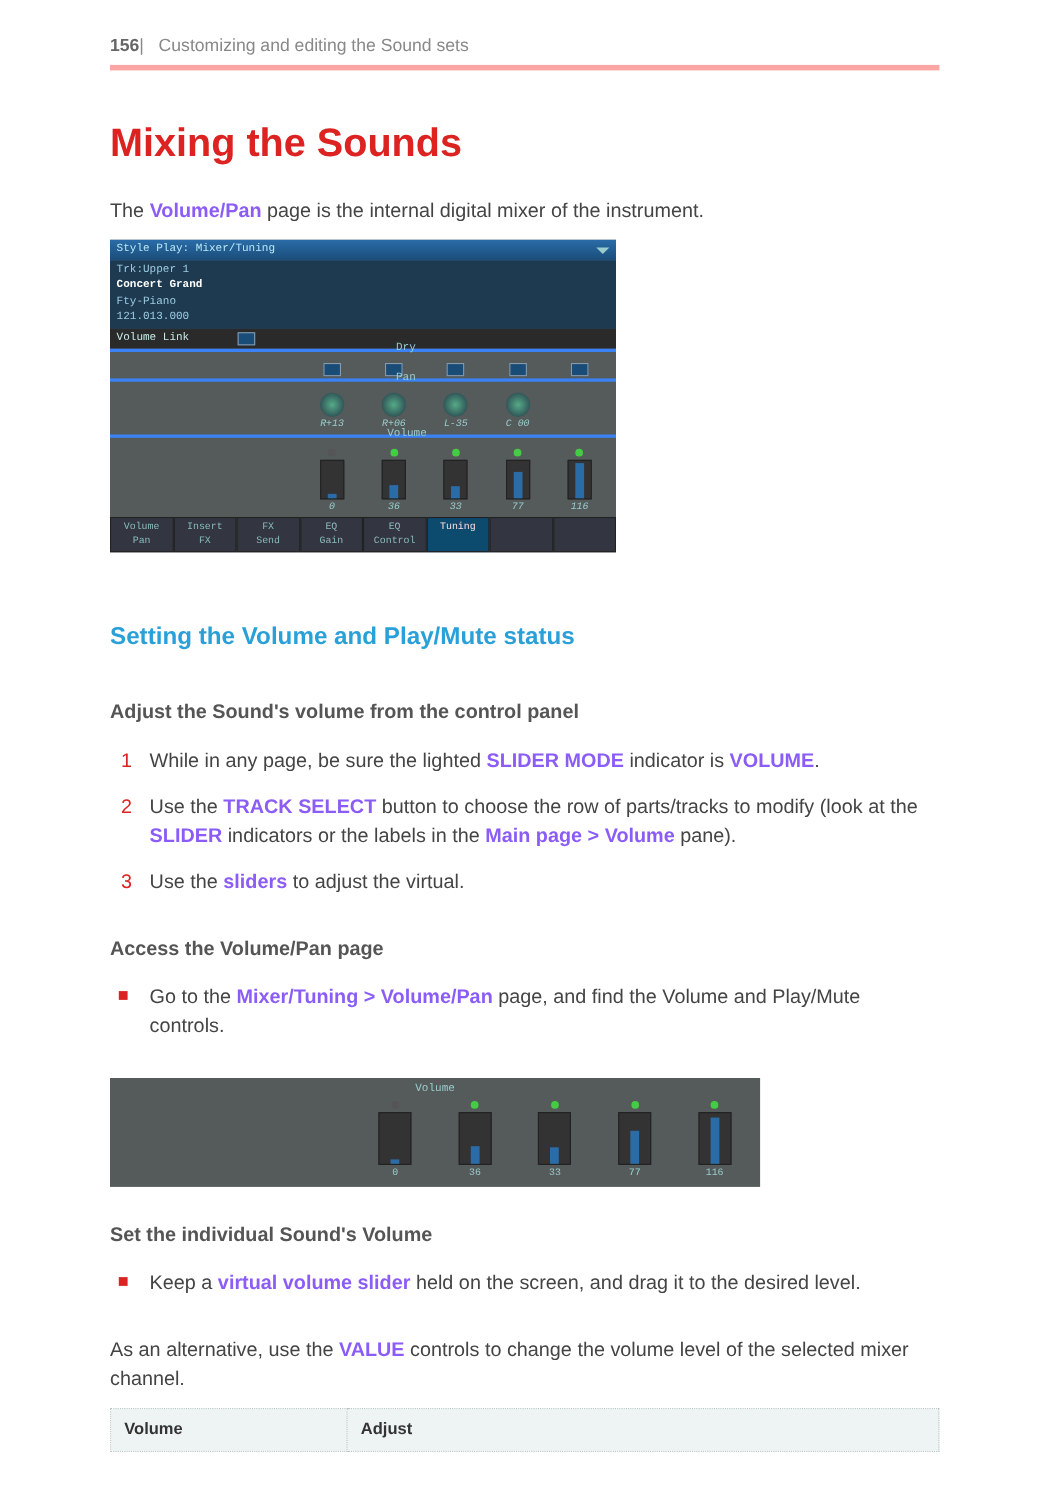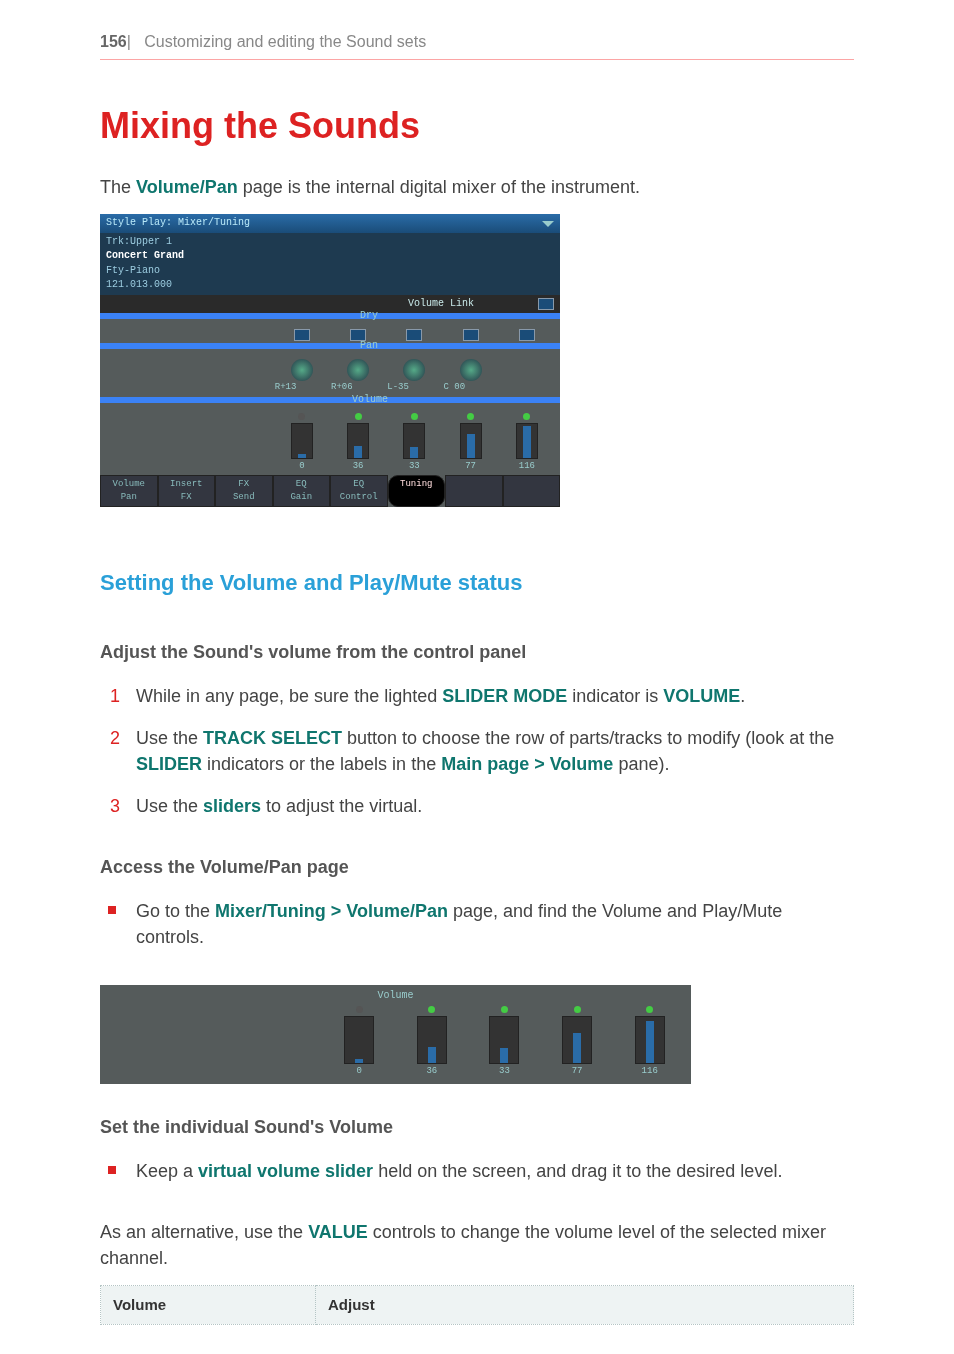--- a/index.html
+++ b/index.html
@@ -9,32 +9,32 @@
     background: #fff;
     color: #333;
     padding: 30px 100px 60px 100px;
     box-sizing: border-box;
     line-height: 1.45;
   }
   .header-line {
     color: #888;
     font-size: 16px;
     padding-bottom: 6px;
-    border-bottom: 1px solid #fca5a5;
+    border-bottom: 5px solid #fca5a5;
     margin-bottom: 40px;
   }
   .header-line .pnum { color: #666; font-weight: bold; }
   h1.main-title {
     color: #d22;
     font-size: 36px;
     font-weight: bold;
     margin: 0 0 22px 0;
   }
   .body-para { font-size: 18px; color: #444; margin: 0 0 14px 0; }
-  .bold-gray { color: #0f766e; font-weight: bold; }
+  .bold-gray { color: #8b5cf6; font-weight: bold; }
   h2.sub-title {
     color: #2aa0d8;
     font-size: 22px;
     font-weight: bold;
     margin: 60px 0 40px 0;
   }
   .instr-head {
     color: #555;
     font-weight: bold;
     font-size: 18px;
@@ -97,34 +97,35 @@
     background: #1e3a50;
     color: #9ccce0;
     padding: 2px 6px;
     display: flex;
     justify-content: space-between;
     font-size: 10px;
     flex-direction: column;
   }
   .screen1 .info-bar .mid { color:#fff; font-weight:bold;font-family:Liberation Mono, monospace; }
   .link-row {
-    display:flex; justify-content:flex-end; align-items:center;
-    background:#2a2a2a; padding:2px 6px; gap:64px;
+    display:flex; align-items:center;
+    background:#2a2a2a; padding:2px 6px; gap:44px;
   }
   .link-row .box { width:14px;height:10px;background:#1a4c78;border:1px solid #89a; }
   .section-label {
     position:absolute; left:-8px; top:-10px;
     color:#9cc; font-size:10px;
   }
-  .row-wrap { position:relative; padding: 10px 6px 2px 6px; border-top:6px solid #3b82f6; }
+  .row-wrap { position:relative; padding: 10px 6px 2px 6px; border-top:3px solid #3b82f6; }
   .row-grid {
     display:grid;
     grid-template-columns: repeat(8, 1fr);
     gap:2px;
-    text-align:left;
+    text-align:center;
+    font-style:italic;
   }
   .dry-grid { grid-template-columns: repeat(5,1fr); justify-items:center; }
   .dry-grid .box { width:14px;height:10px;background:#1a4c78;border:1px solid #89a; }
   .pan-knob { width:22px;height:22px;border-radius:50%;background:radial-gradient(#5a8,#234);margin:0 auto; }
   .pan-val { color:#9cc; font-size:9px; }
   .vol-cell { display:flex;flex-direction:column;align-items:center;gap:1px; }
   .vol-slider {
     width:20px;height:34px;background:#333;
     position:relative;border:1px solid #222;
   }
@@ -135,21 +136,21 @@
   .track-row {
     display:grid; grid-template-columns:repeat(8,1fr);
     text-align:center; background:#111; color:#7cc;
     font-size:9px; padding:1px 0;
   }
   .tab-row {
     display:grid; grid-template-columns:repeat(8,1fr);
     text-align:center; font-size:9px; color:#8bb;
   }
   .tab-row > div { padding:2px 1px; background:#333640; border:1px solid #222; }
-  .tab-row > div.sel { background:#000000; color:#fdd;border-radius:10px; }
+  .tab-row > div.sel { background:#0c4a6e; color:#fdd; }
   
   .screen2 {
     width: 575px;
     background:#555b5b;
     font-family:"Courier New",monospace;
     font-size:10px;color:#c8e8e8;
     padding:4px 8px 6px 8px;
     margin: 10px 0 30px 0;
   }
   .screen2 .vol-grid { display:grid;grid-template-columns:repeat(8,1fr);gap:6px;text-align:center; }

